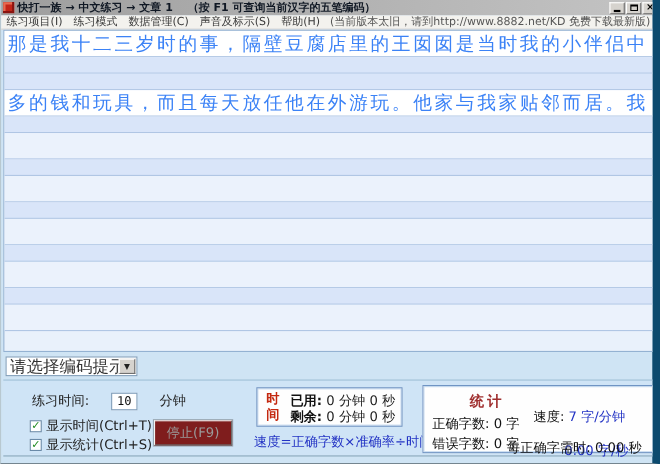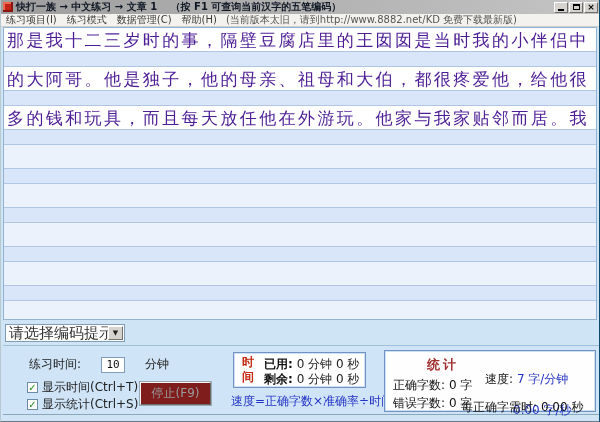--- a/index.html
+++ b/index.html
@@ -1,19 +1,19 @@
 <!DOCTYPE html>
 <html><head>
 <meta charset="utf-8">
 <style>
   html,body{margin:0;padding:0;}
   body{font-family:"DejaVu Sans", sans-serif;}
   #window{
     position:relative;width:600px;height:422px;background:#cfe4f4;
-    border-right:1px solid #0c4a6e;border-left:1px solid #b8c8d0;border-bottom:1px solid #6a7a84;
+    border-right:7px solid #0c4a6e;border-left:1px solid #b8c8d0;border-bottom:1px solid #6a7a84;
     box-sizing:border-box;overflow:hidden;
   }
   
   .titlebar{
     position:absolute;left:0;top:0;width:600px;height:14px;
     background:linear-gradient(to right,#9e9e9e,#c4c4c4);
     display:flex;align-items:center;overflow:hidden;
   }
   .app-icon{width:10px;height:10px;margin:0 3px 0 2px;background:#c22418;
     box-shadow:inset -2px -2px 0 #8a1410, inset 2px 2px 0 #e86a50;flex:0 0 auto;}
@@ -32,21 +32,21 @@
     white-space:nowrap;overflow:hidden;box-sizing:border-box;
   }
   .menu-item{padding:0 5px;}
   .menu-notice{color:#555;padding-left:4px;}
   
   .grid{
     position:absolute;left:2px;top:27px;width:594px;height:293px;
     border:1px solid #94b2d2;background:#e9f1fb;overflow:hidden;box-sizing:border-box;
   }
   .row-text{height:23px;line-height:24px;background:#ffffff;border-bottom:1px solid #b0c6e4;
-    font-size:17px;color:#4c1d95;letter-spacing:2.4px;padding-left:3px;white-space:nowrap;overflow:hidden;}
+    font-size:17px;color:#3b82f6;letter-spacing:2.4px;padding-left:3px;white-space:nowrap;overflow:hidden;}
   .row-text.empty{background:#ebf2fc;}
   .row-input{height:14px;background:#d9e5f9;border-bottom:1px solid #b0c6e4;}
   
   .select-box{
     position:absolute;left:4px;top:324px;width:120px;height:18px;background:#ffffff;
     border:1px solid #7f9db9;display:flex;align-items:center;box-sizing:border-box;cursor:default;
   }
   .select-text{flex:1 1 auto;font-size:15px;color:#333;padding-left:3px;white-space:nowrap;overflow:hidden;}
   .select-arrow{flex:0 0 auto;width:15px;height:14px;margin-right:1px;background:#d6d3ce;
     border:1px solid;border-color:#ffffff #707070 #707070 #ffffff;display:flex;align-items:center;
@@ -98,28 +98,28 @@
       <div class="winbtn">
           <span class="glyph-close">×</span>
         </div>
     </div>
   </div>
 
   <div class="menubar">
     <span class="menu-item">练习项目(I)</span>
     <span class="menu-item">练习模式</span>
     <span class="menu-item">数据管理(C)</span>
+    <span class="menu-item">声音及标示(S)</span>
     <span class="menu-item">帮助(H)</span>
     <span class="menu-notice">(当前版本太旧，请到http://www.8882.net/KD 免费下载最新版)</span>
   </div>
 
   <div class="grid" id="text-grid">
       <div class="row-text">那是我十二三岁时的事，隔壁豆腐店里的王囡囡是当时我的小伴侣中</div>
       <div class="row-input"></div>
-      <div class="row-text">的大阿哥。他是独子，他的母亲、祖母和大伯，都很疼爱他，给他很</div>
       <div class="row-input"></div>
       <div class="row-text">多的钱和玩具，而且每天放任他在外游玩。他家与我家贴邻而居。我</div>
       <div class="row-input"></div>
       <div class="row-text empty"></div>
       <div class="row-input"></div>
       <div class="row-text empty"></div>
       <div class="row-input"></div>
       <div class="row-text empty"></div>
       <div class="row-input"></div>
       <div class="row-text empty"></div>

